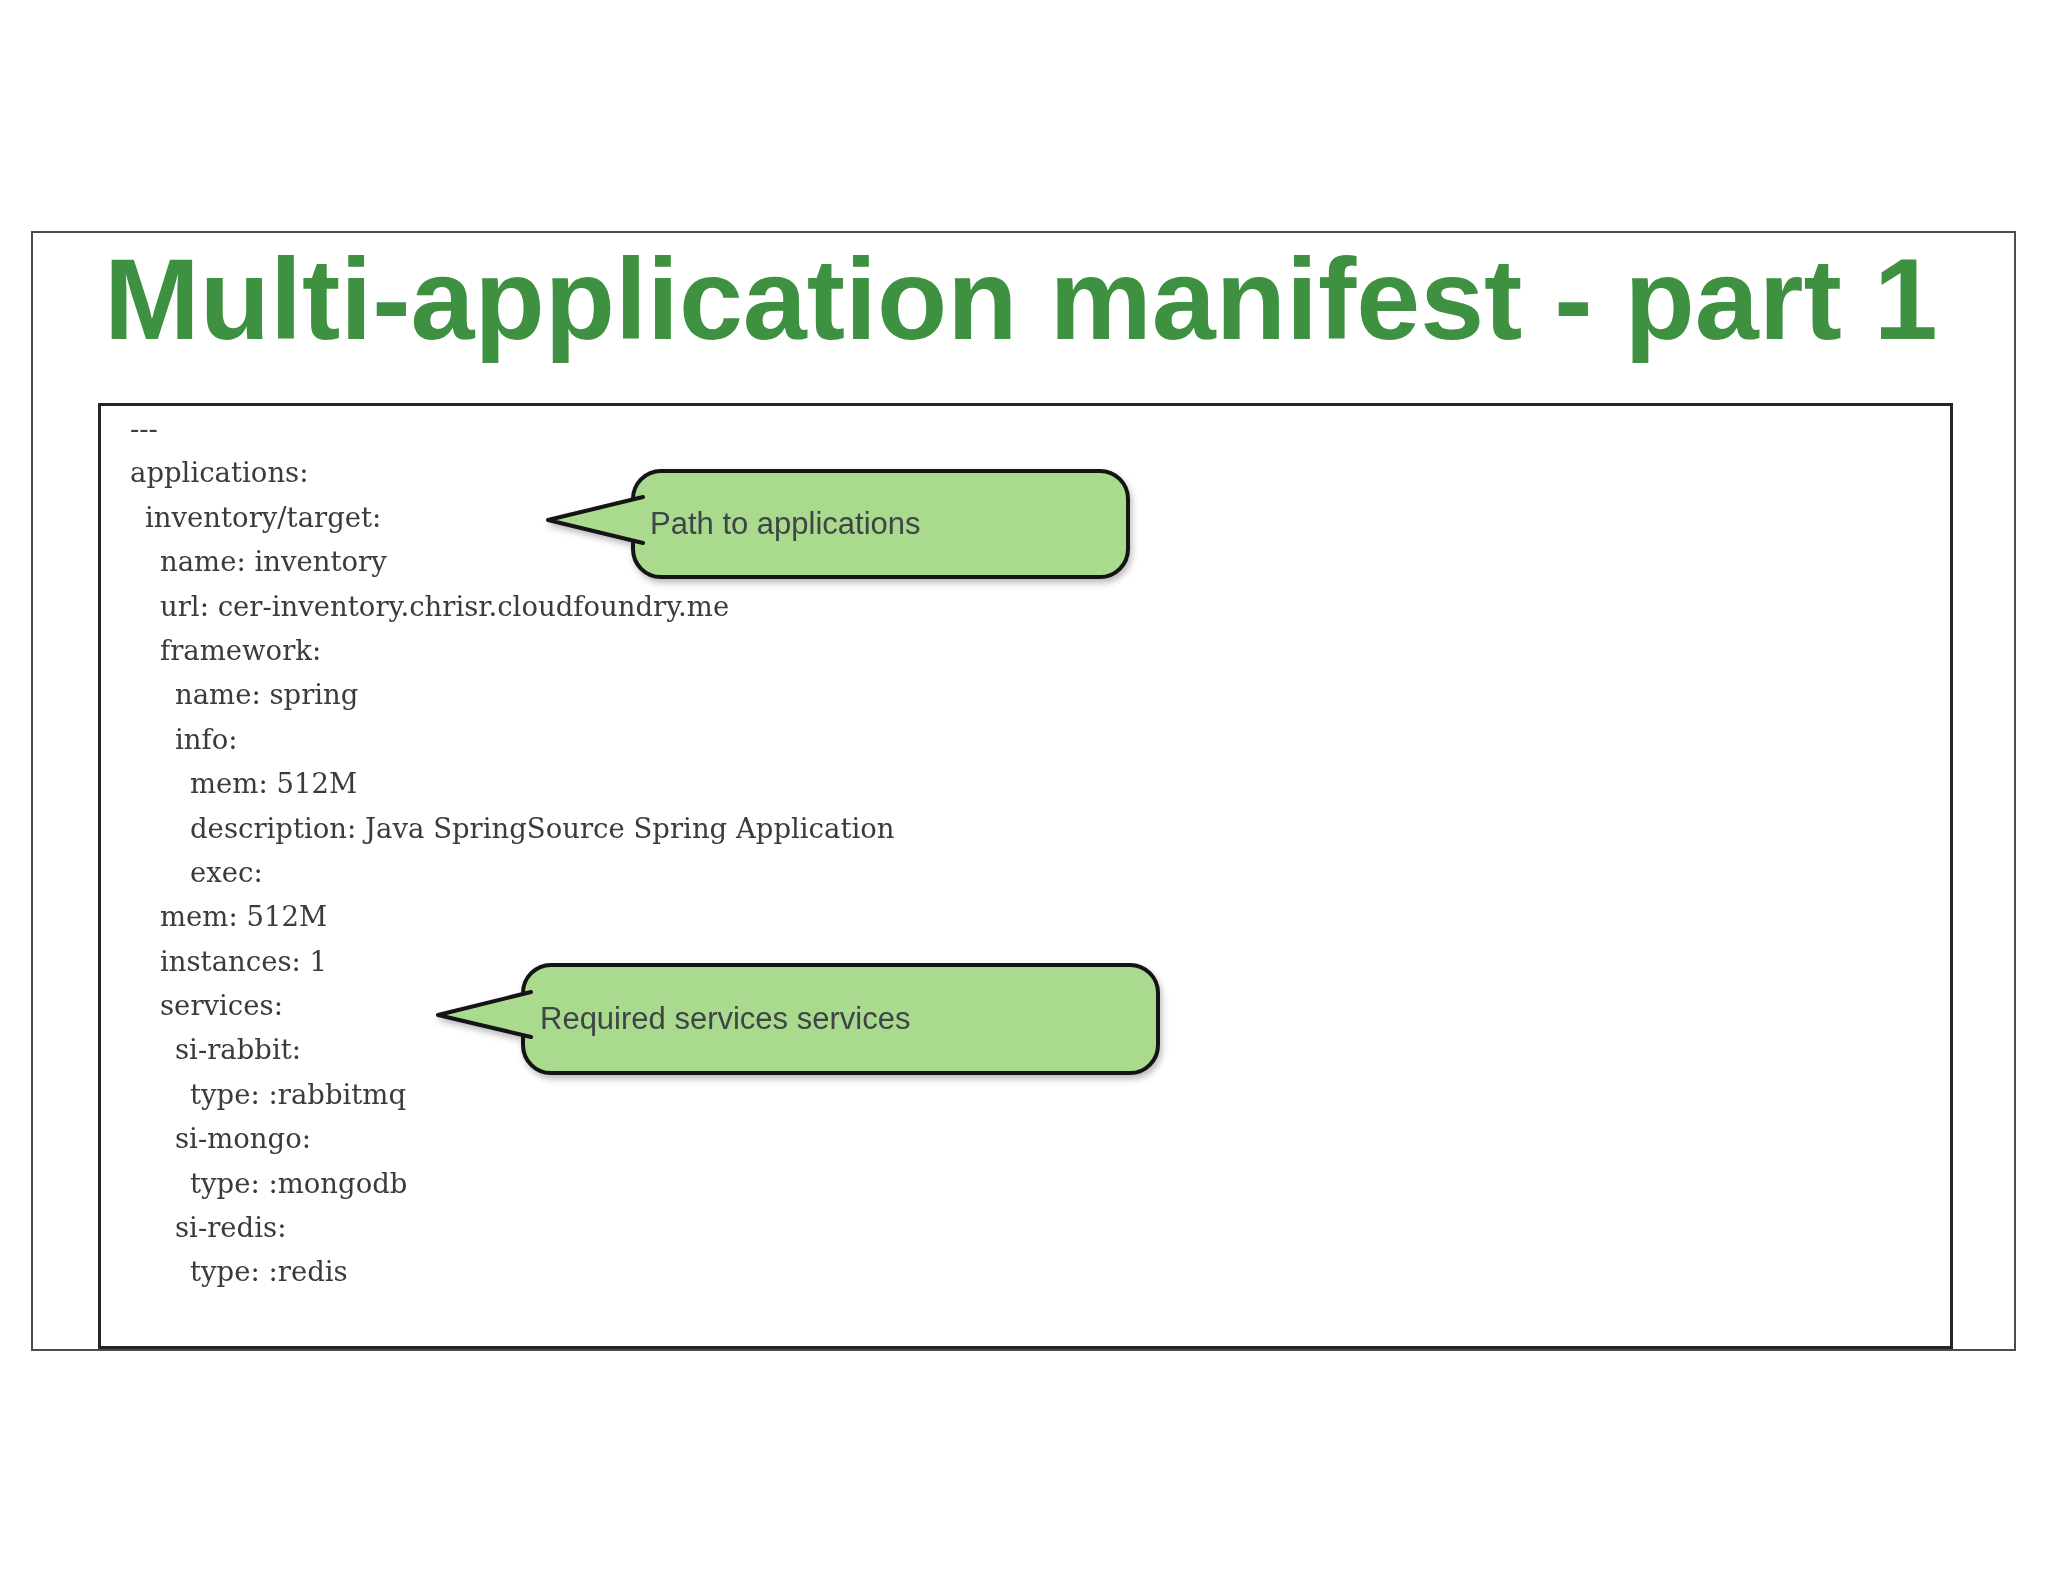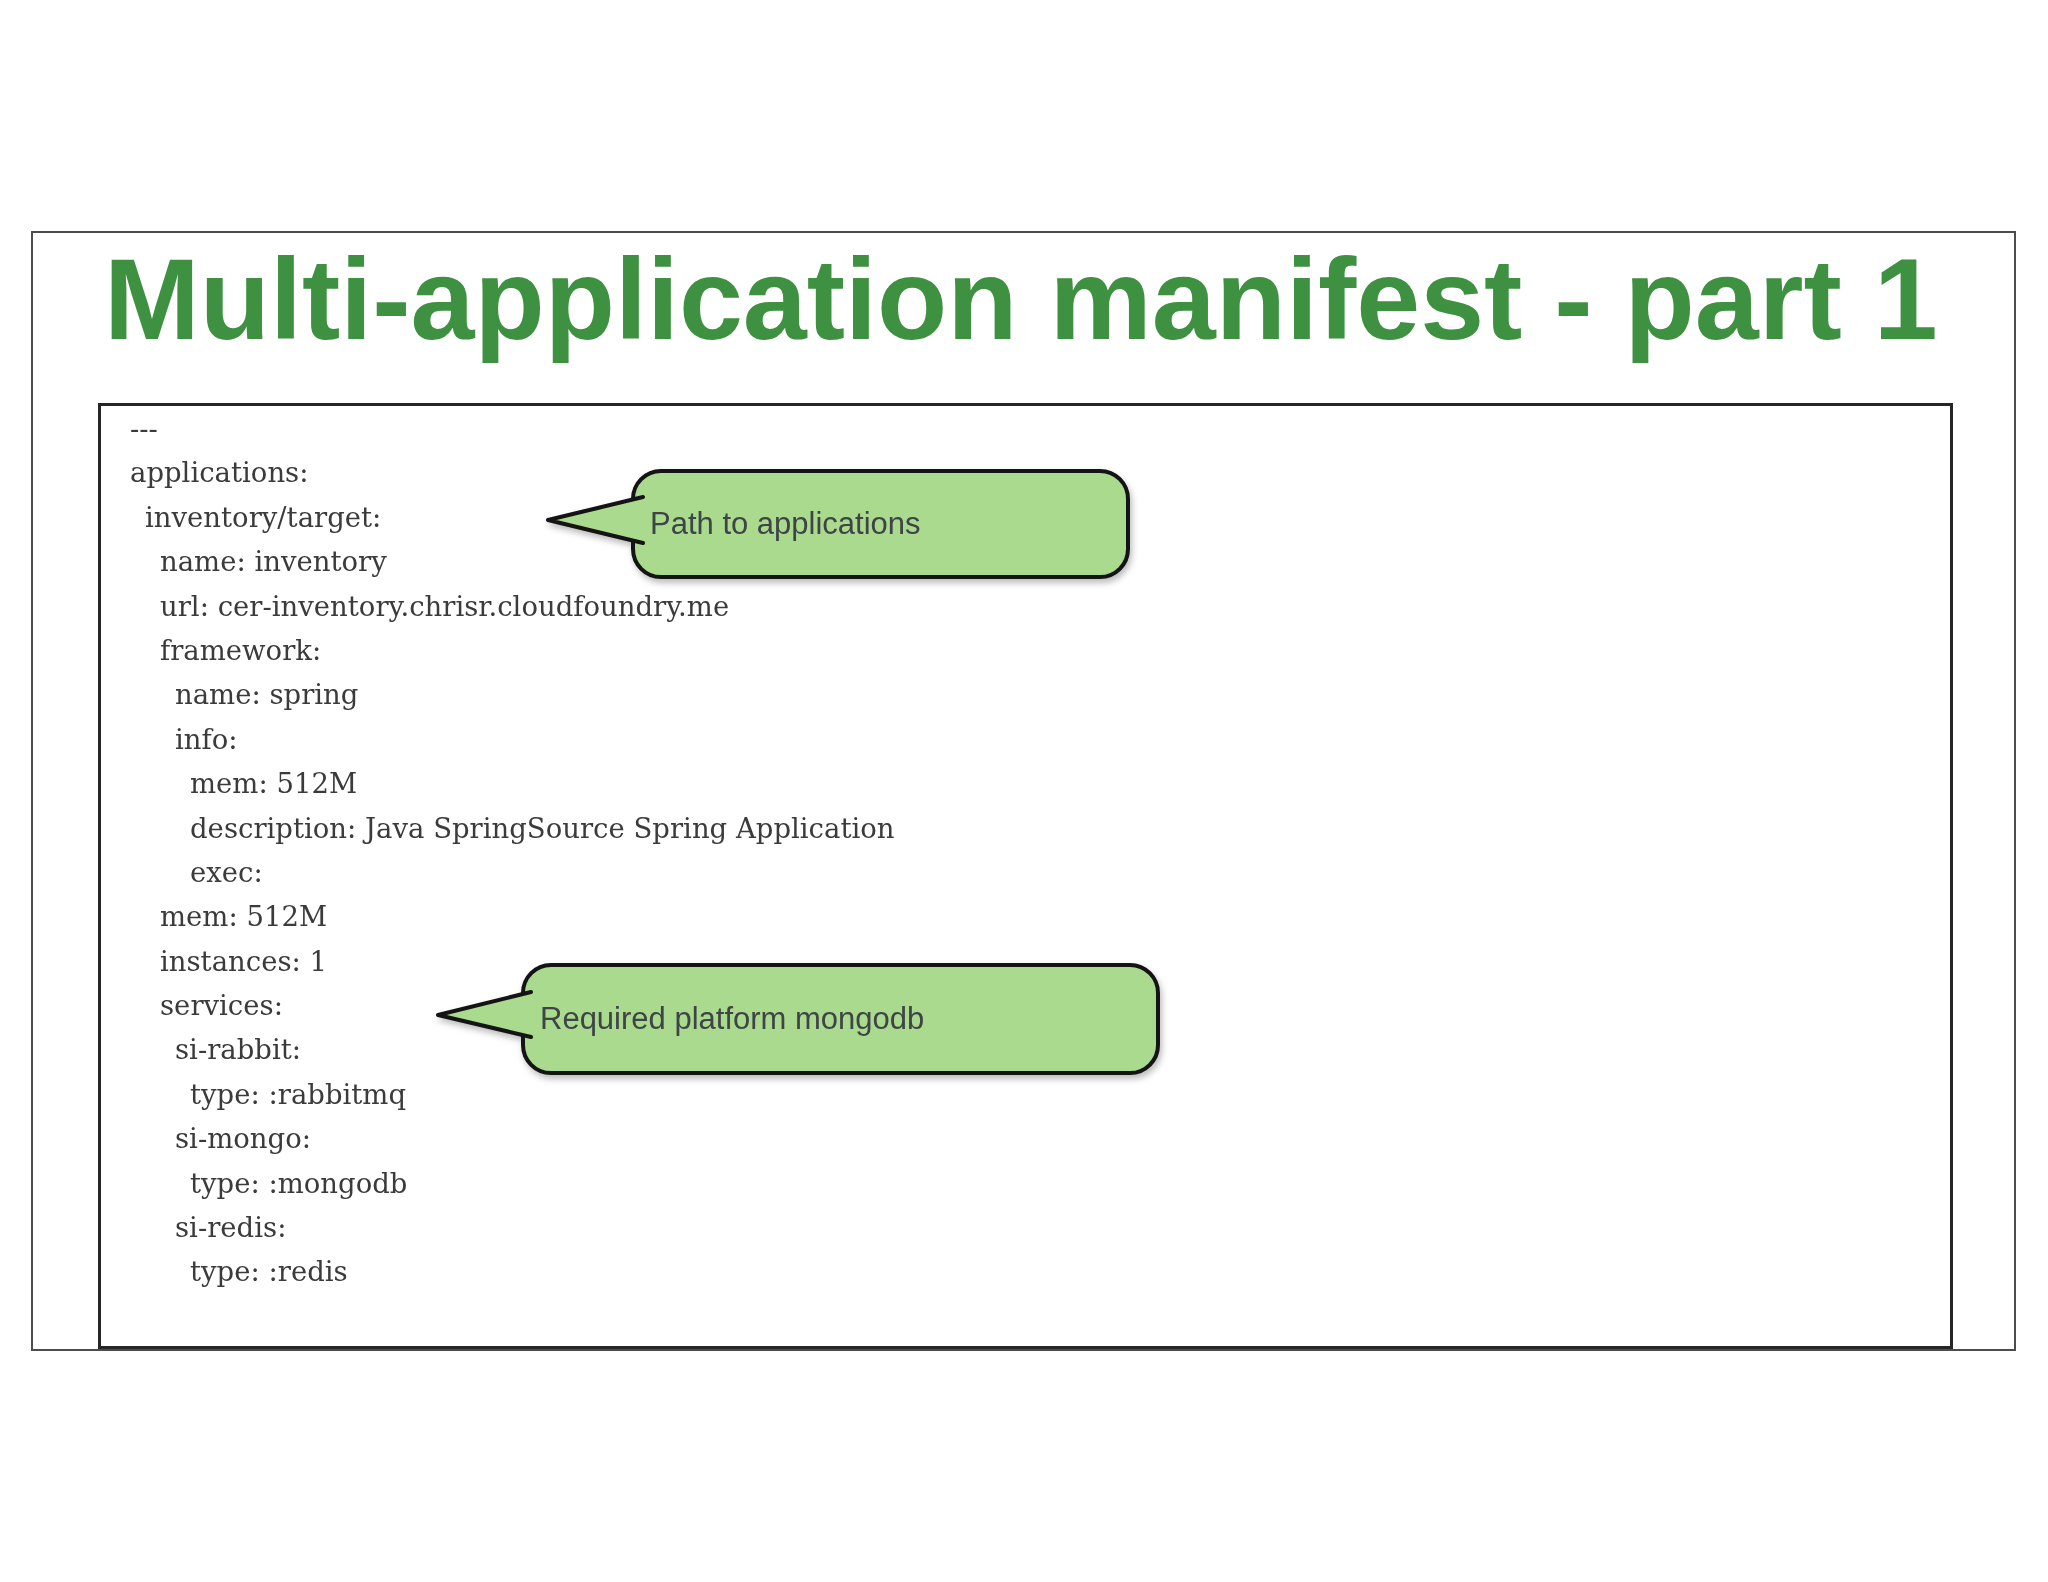--- a/index.html
+++ b/index.html
@@ -117,14 +117,14 @@
       <path class="bubble-pointer" d="M643,497 L548,520 L643,543"></path>
     </g>
     <g>
       <rect class="bubble-rect" x="523" y="965" width="635" height="108" rx="28"></rect>
       <path class="bubble-pointer" d="M531,992 L438,1015 L531,1037"></path>
     </g>
   </svg>
 
   <div class="callout-label" id="label-path">Path to applications</div>
 
-  <div class="callout-label" id="label-services">Required platform mongodb</div>
+  <div class="callout-label" id="label-services">Required services services</div>
 </div>
 
 </body></html>

